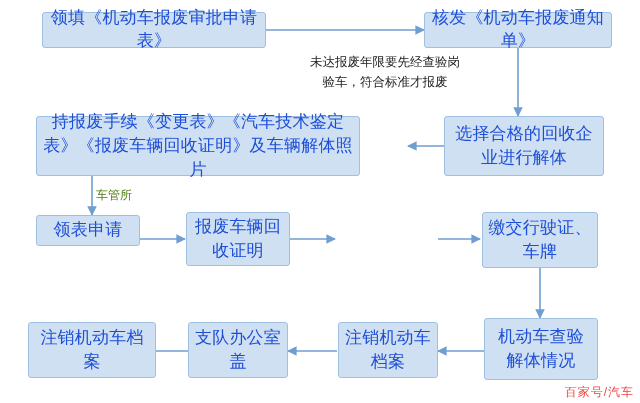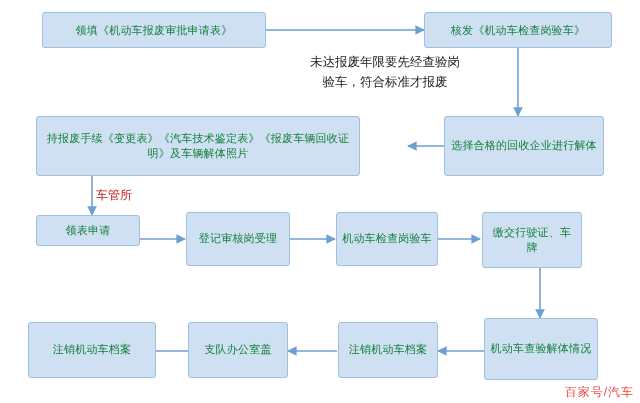--- a/index.html
+++ b/index.html
@@ -11,43 +11,43 @@
     position:relative;
   }
   #canvas{position:relative;width:640px;height:403px;}
 
   .node{
     position:absolute;
     box-sizing:border-box;
     background:#cfe0f2;
     border:1px solid #9fc0e0;
     border-radius:3px;
-    color:#15803d;
+    color:#1d4ed8;
     display:flex;
     align-items:center;
     justify-content:center;
     text-align:center;
     line-height:1.35;
     padding:3px 5px;
-    font-size:11px;
+    font-size:17px;
     letter-spacing:0.2px;
   }
   .node.tall{line-height:1.4;}
 
   .note{
     position:absolute;
     color:#222;
     font-size:12.5px;
     line-height:1.6;
     text-align:center;
     white-space:pre-line;
   }
   .smalllabel{
     position:absolute;
-    color:#b91c1c;
+    color:#4d7c0f;
     font-size:12px;
     line-height:1.3;
   }
 
   
   #arrows{position:absolute;left:0;top:0;width:640px;height:403px;pointer-events:none;}
 
   .watermark{
     position:absolute;
     right:6px;bottom:2px;
@@ -88,33 +88,32 @@
       <path d="M484,351 L438,351"></path>
 
       <path d="M337,351 L288,351"></path>
 
       <path d="M188,351 L140,351"></path>
     </g>
   </svg>
 
   <div class="node" style="left:42px;top:12px;width:224px;height:36px;">领填《机动车报废审批申请表》</div>
 
-  <div class="node" style="left:424px;top:12px;width:188px;height:36px;">核发《机动车检查岗验车》</div>
+  <div class="node" style="left:424px;top:12px;width:188px;height:36px;">核发《机动车报废通知单》</div>
 
   <div class="node tall" style="left:444px;top:116px;width:160px;height:60px;">选择合格的回收企业进行解体</div>
 
   <div class="node tall" style="left:36px;top:116px;width:324px;height:60px;">持报废手续《变更表》《汽车技术鉴定表》《报废车辆回收证明》及车辆解体照片</div>
 
   <div class="node" style="left:36px;top:215px;width:104px;height:31px;">领表申请</div>
 
-  <div class="node tall" style="left:186px;top:212px;width:104px;height:54px;">登记审核岗受理</div>
+  <div class="node tall" style="left:186px;top:212px;width:104px;height:54px;">报废车辆回收证明</div>
 
-  <div class="node tall" style="left:336px;top:212px;width:102px;height:54px;">机动车检查岗验车</div>
 
-  <div class="node tall" style="left:482px;top:212px;width:100px;height:56px;">缴交行驶证、车牌</div>
+  <div class="node tall" style="left:482px;top:212px;width:116px;height:56px;">缴交行驶证、车牌</div>
 
   <div class="node tall" style="left:484px;top:318px;width:114px;height:62px;">机动车查验解体情况</div>
 
   <div class="node tall" style="left:338px;top:322px;width:100px;height:56px;">注销机动车档案</div>
 
   <div class="node tall" style="left:188px;top:322px;width:100px;height:56px;">支队办公室盖</div>
 
   <div class="node tall" style="left:28px;top:322px;width:128px;height:56px;">注销机动车档案</div>
 
   <div class="note" style="left:255px;top:52px;width:260px;">未达报废年限要先经查验岗

